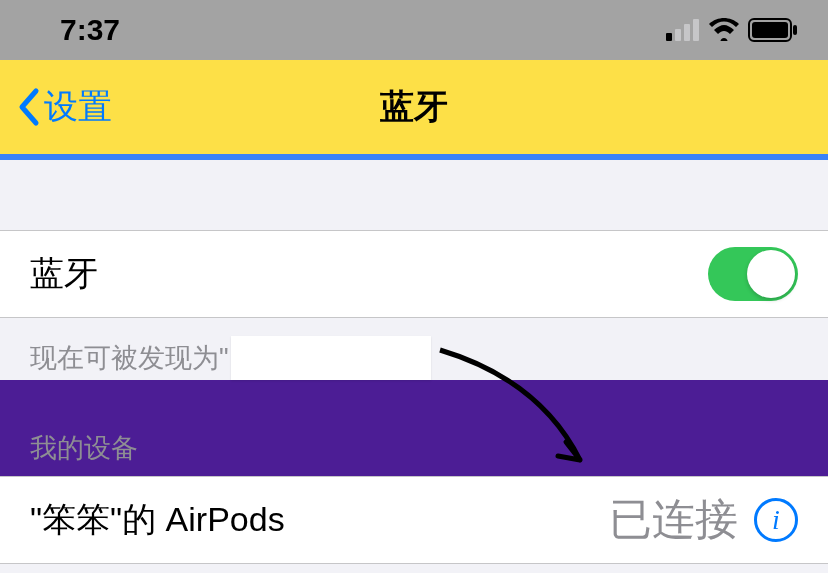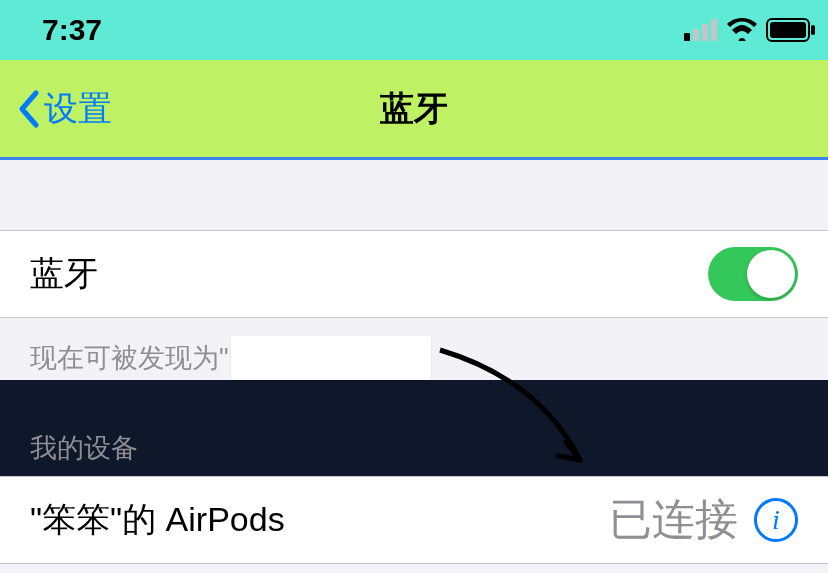--- a/index.html
+++ b/index.html
@@ -10,44 +10,44 @@
     body {
       font-family: -apple-system, BlinkMacSystemFont, "Helvetica Neue", Arial, sans-serif;
       width: 828px;
       height: 573px;
       background: #f2f2f7;
       overflow: hidden;
       position: relative;
     }
     .status-bar {
       height: 60px;
-      background: #5eead4;
+      background: #a3a3a3;
       display: flex;
       align-items: center;
       justify-content: space-between;
-      padding: 0 12px;
+      padding: 0 30px;
     }
     .status-time {
       font-size: 30px;
       font-weight: 600;
       color: #000;
       padding-left: 30px;
     }
     .status-icons {
       display: flex;
       align-items: center;
       gap: 8px;
     }
     .nav-bar {
       height: 100px;
-      background: #bef264;
-      display: flex;
-      align-items: center;
-      position: relative;
-      border-bottom: 3px solid #3b82f6;
+      background: #fde047;
+      display: flex;
+      align-items: center;
+      position: relative;
+      border-bottom: 6px solid #3b82f6;
     }
     .back-button {
       display: flex;
       align-items: center;
       color: #007aff;
       font-size: 34px;
       padding-left: 16px;
       cursor: pointer;
     }
     .nav-title {
@@ -108,21 +108,21 @@
       width: 200px;
       height: 44px;
       background: #ffffff;
       margin-left: 2px;
       box-shadow: 0 1px 2px rgba(0,0,0,0.1);
     }
     .section-header {
       padding: 50px 30px 10px 30px;
       font-size: 27px;
       color: #8e8e93;
-      background: #0f172a;
+      background: #4c1d95;
     }
     .device-row {
       background: #ffffff;
       display: flex;
       align-items: center;
       justify-content: space-between;
       padding: 0 30px;
       height: 88px;
       border-top: 1px solid #c6c6c8;
       border-bottom: 1px solid #c6c6c8;

